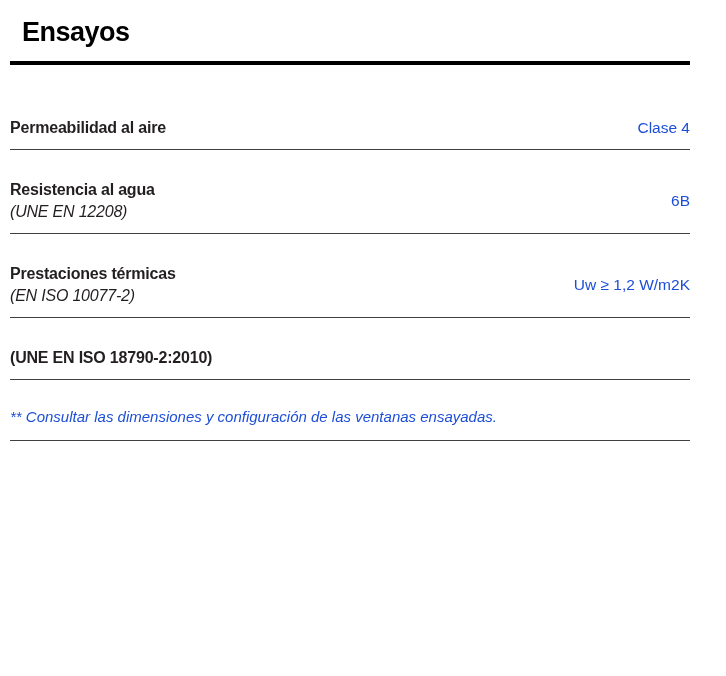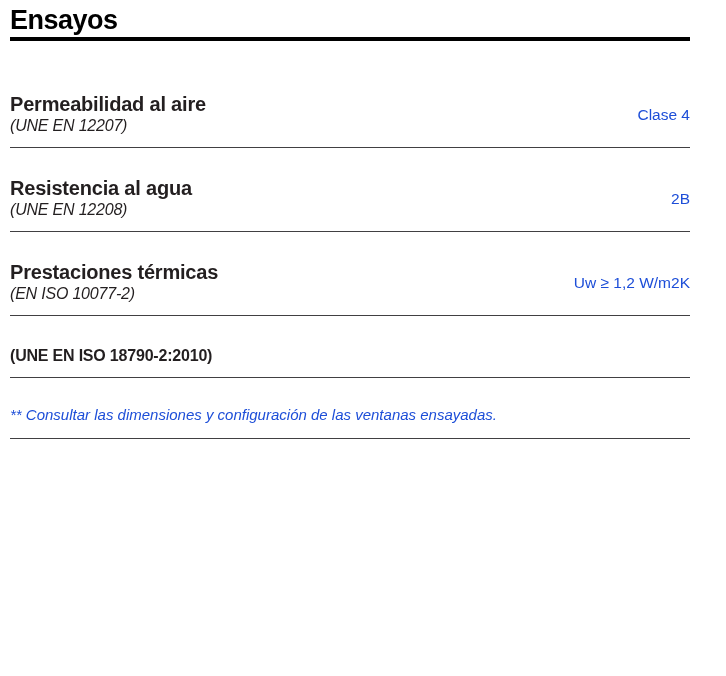--- a/index.html
+++ b/index.html
@@ -12,21 +12,21 @@
     height: 676px;
     font-family: "Liberation Sans", sans-serif;
     color: #231f20;
     overflow: hidden;
   }
   .page {
     margin: 0 36px 0 10px; 
   }
   
   .title {
-    margin: 0;
+    margin: 12px;
     padding-top: 4px;
     font-size: 27px;
     line-height: 33px;
     font-weight: bold;
     letter-spacing: -0.5px;
     color: #000000;
   }
   .title-rule {
     height: 0;
     border-top: 4px solid #000000;
@@ -40,21 +40,21 @@
     border-bottom: 1px solid #414042;
     padding: 29px 0 10px 0;
   }
   .row.first {
     padding-top: 52px;
   }
   .row-label {
     min-width: 0;
   }
   .row-name {
-    font-size: 20px;
+    font-size: 16px;
     line-height: 22px;
     font-weight: bold;
     letter-spacing: -0.2px;
   }
   .row-standard {
     font-size: 16px;
     line-height: 22px;
     font-style: italic;
     letter-spacing: -0.2px;
   }
@@ -85,32 +85,31 @@
 <body>
 
 <div class="page">
 
   <h1 class="title">Ensayos</h1>
   <div class="title-rule"></div>
 
   <section class="row first">
     <div class="row-label">
       <div class="row-name">Permeabilidad al aire</div>
-      <div class="row-standard">(UNE EN 12207)</div>
     </div>
     <div class="row-value">Clase 4</div>
   </section>
 
 
   <section class="row">
     <div class="row-label">
       <div class="row-name">Resistencia al agua</div>
       <div class="row-standard">(UNE EN 12208)</div>
     </div>
-    <div class="row-value">2B</div>
+    <div class="row-value">6B</div>
   </section>
 
   <section class="row">
     <div class="row-label">
       <div class="row-name">Prestaciones térmicas</div>
       <div class="row-standard">(EN ISO 10077-2)</div>
     </div>
     <div class="row-value">
       <div>Uw ≥ 1,2 W/m2K</div>
     </div>

